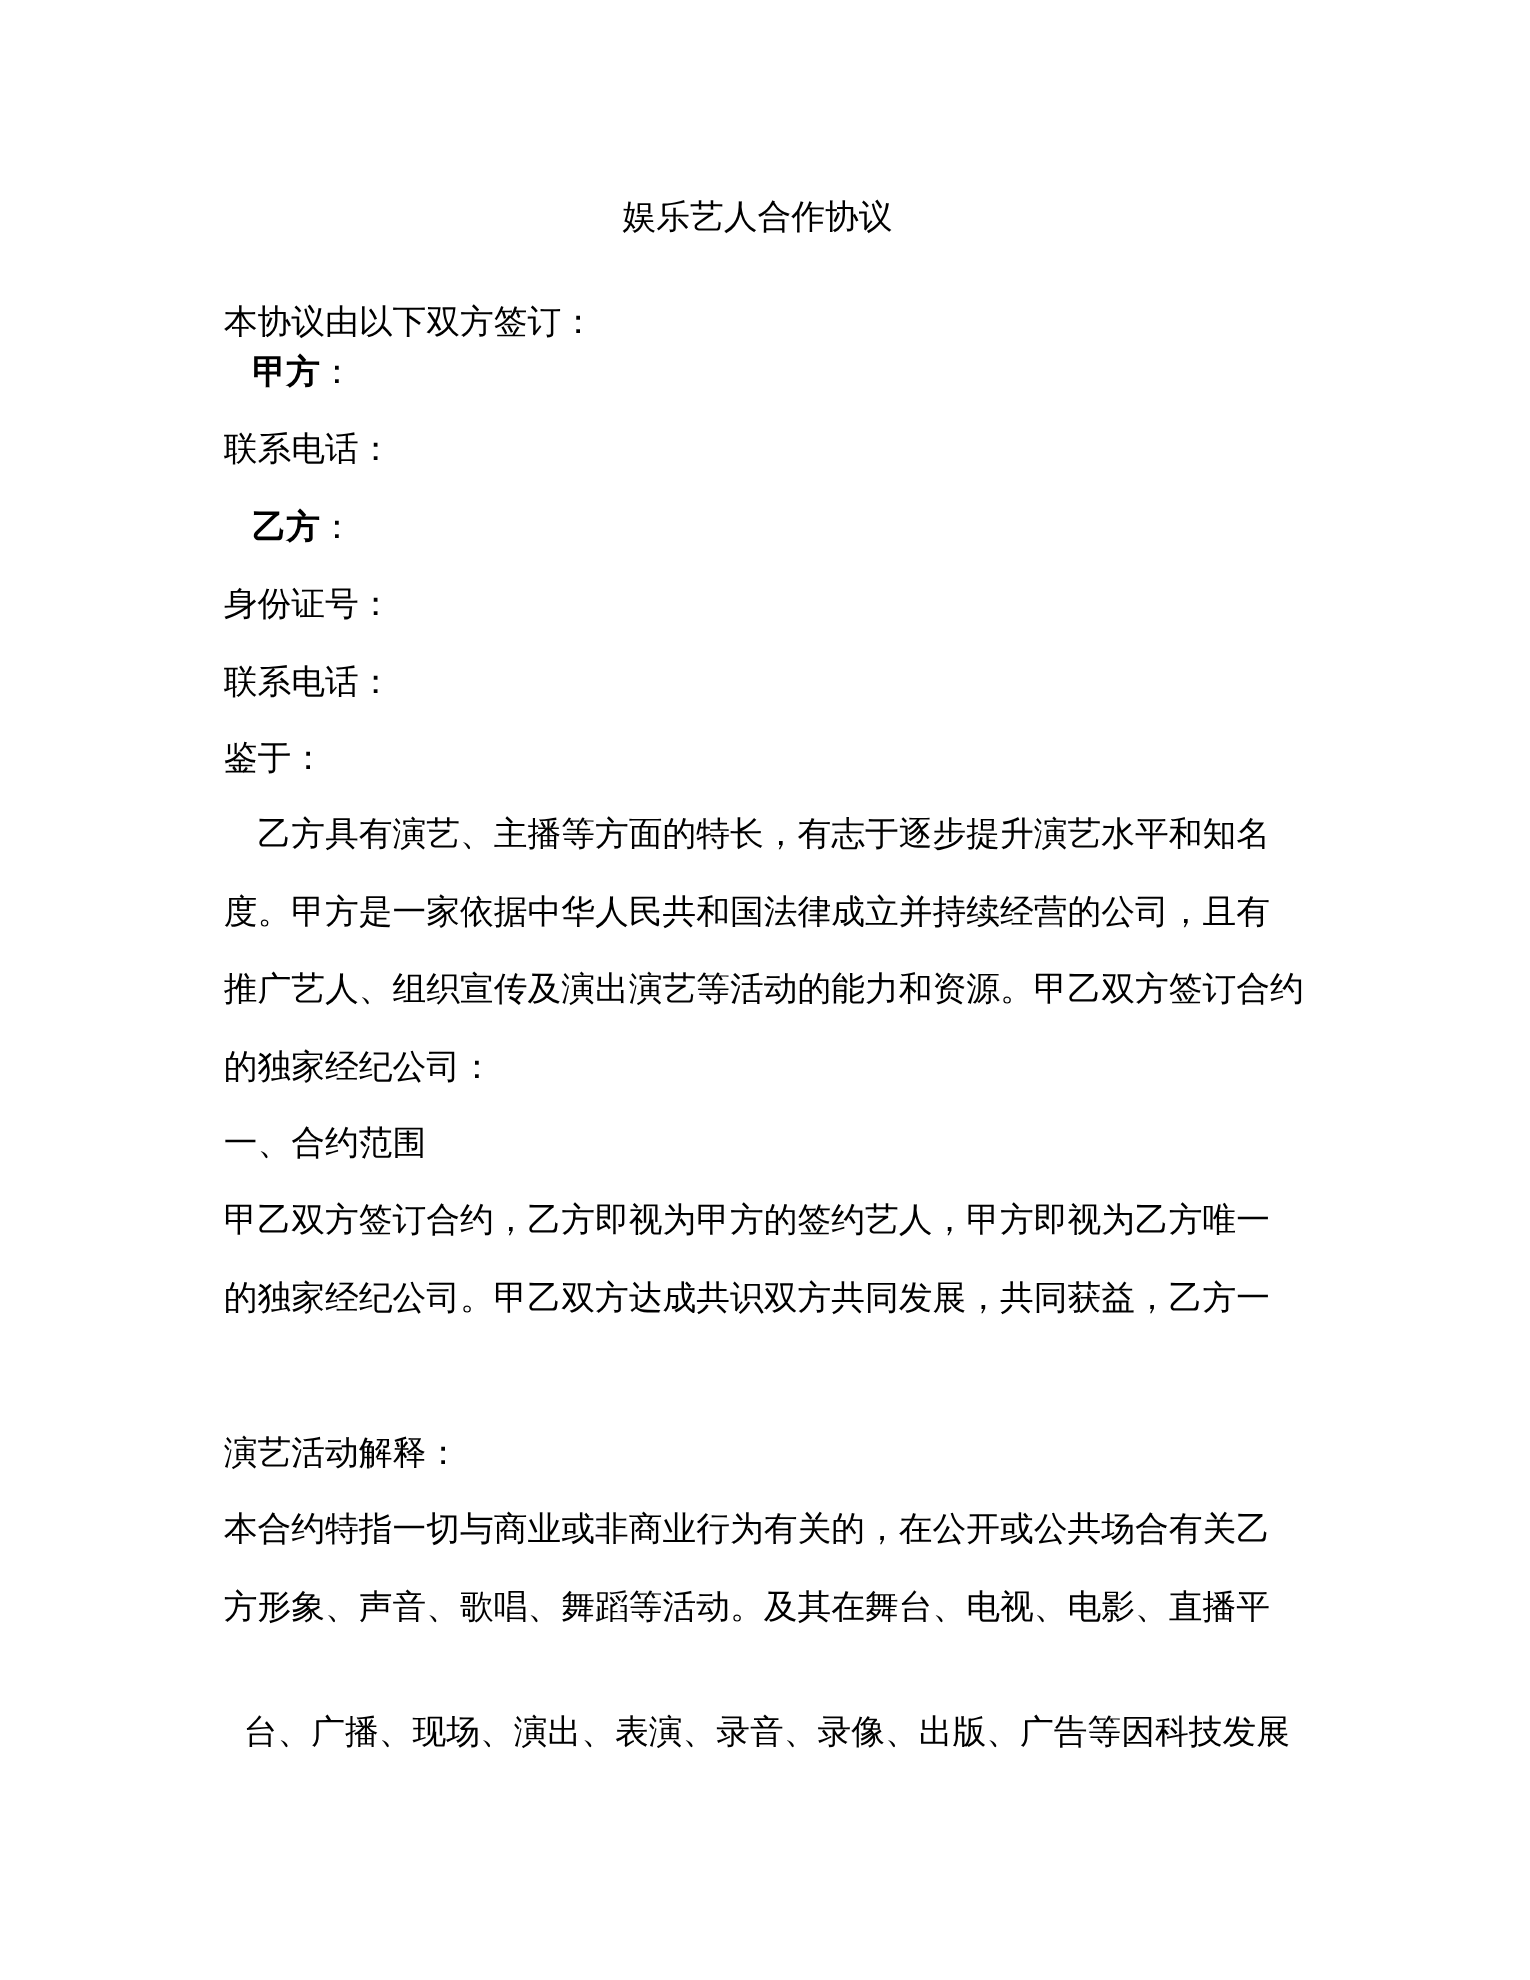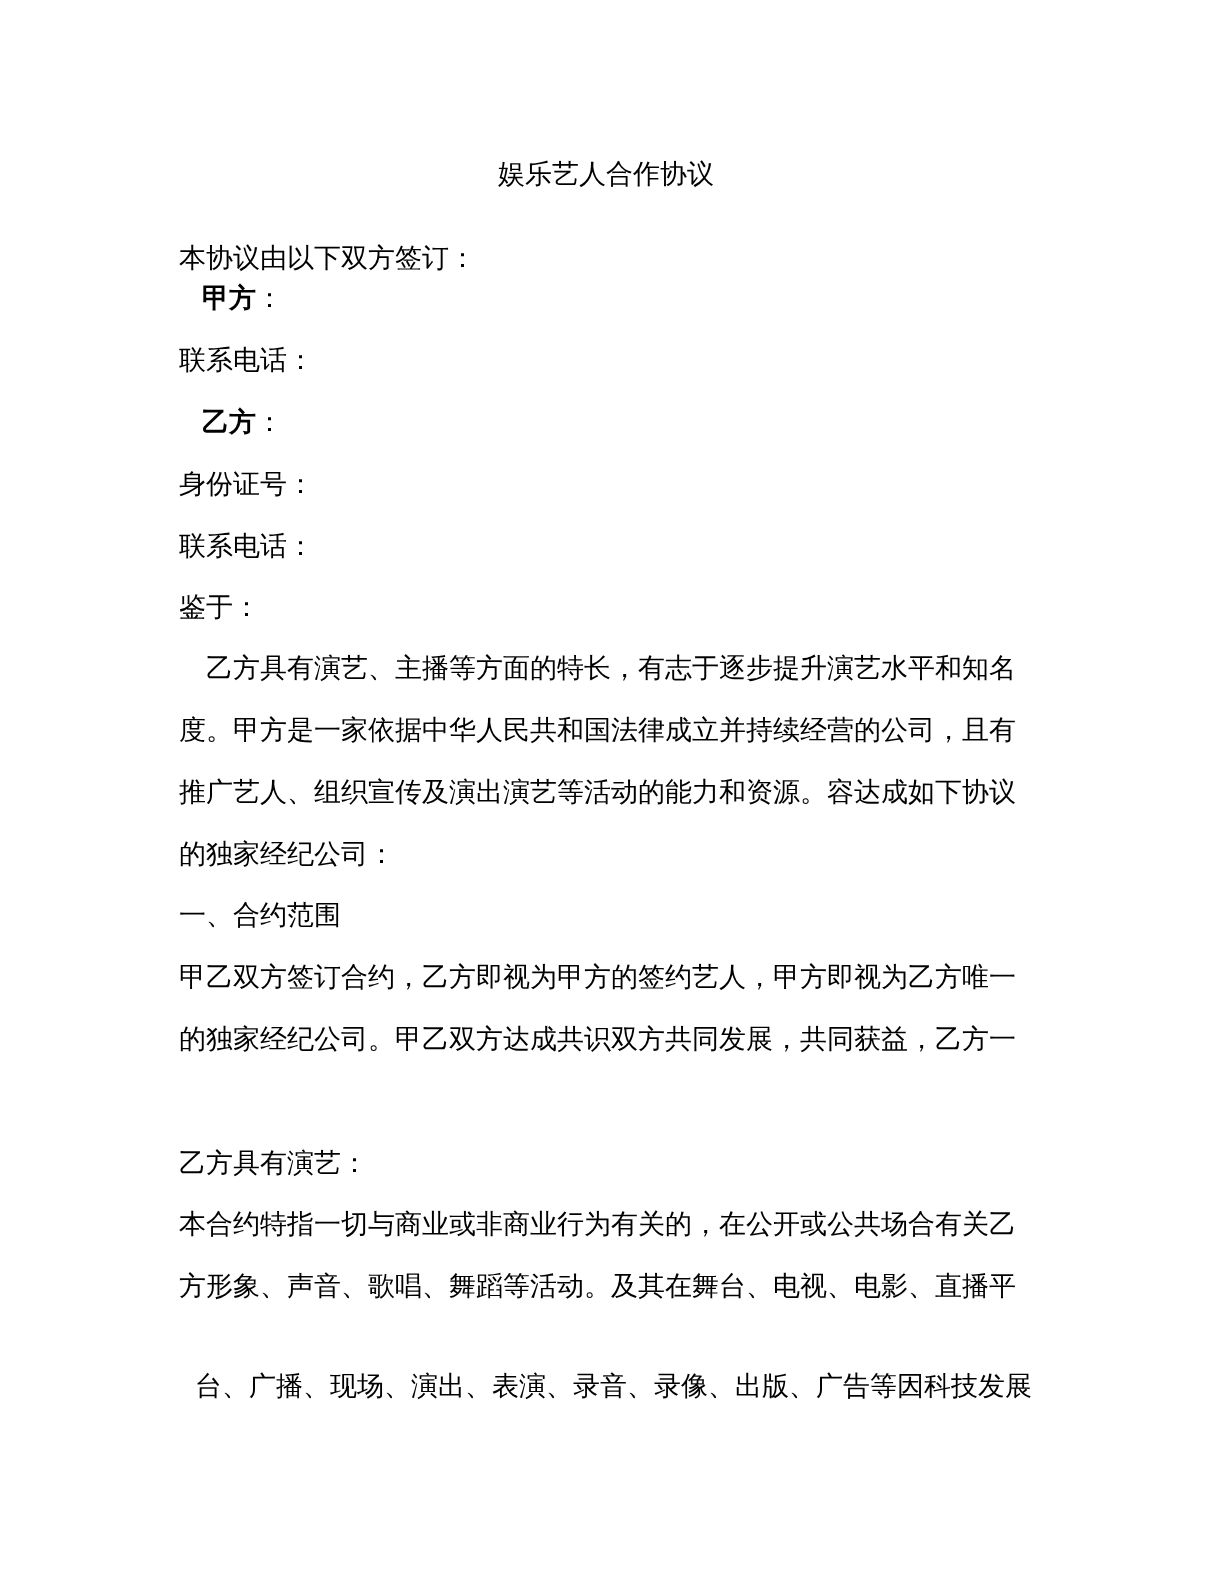--- a/index.html
+++ b/index.html
@@ -58,27 +58,27 @@
   </div>
 
   <div class="line" style="top:467px;">身份证号：</div>
 
   <div class="line" style="top:529px;">联系电话：</div>
 
   <div class="line" style="top:590px;">鉴于：</div>
 
   <div class="line" style="top:651px;">　乙方具有演艺、主播等方面的特长，有志于逐步提升演艺水平和知名</div>
   <div class="line" style="top:713px;">度。甲方是一家依据中华人民共和国法律成立并持续经营的公司，且有</div>
-  <div class="line" style="top:775px;">推广艺人、组织宣传及演出演艺等活动的能力和资源。容达成如下协议</div>
+  <div class="line" style="top:775px;">推广艺人、组织宣传及演出演艺等活动的能力和资源。甲乙双方签订合约</div>
   <div class="line" style="top:837px;">的独家经纪公司：</div>
 
   <div class="line" style="top:898px;">一、合约范围</div>
 
   <div class="line" style="top:960px;">甲乙双方签订合约，乙方即视为甲方的签约艺人，甲方即视为乙方唯一</div>
   <div class="line" style="top:1022px;">的独家经纪公司。甲乙双方达成共识双方共同发展，共同获益，乙方一</div>
 
-  <div class="line" style="top:1146px;">乙方具有演艺：</div>
+  <div class="line" style="top:1146px;">演艺活动解释：</div>
 
   <div class="line" style="top:1207px;text-align:center;">本合约特指一切与商业或非商业行为有关的，在公开或公共场合有关乙</div>
   <div class="line" style="top:1269px;">方形象、声音、歌唱、舞蹈等活动。及其在舞台、电视、电影、直播平</div>
   <div class="line" style="top:1369px;margin-left:16px;">台、广播、现场、演出、表演、录音、录像、出版、广告等因科技发展</div>
 
 </div>
 
 </body></html>

